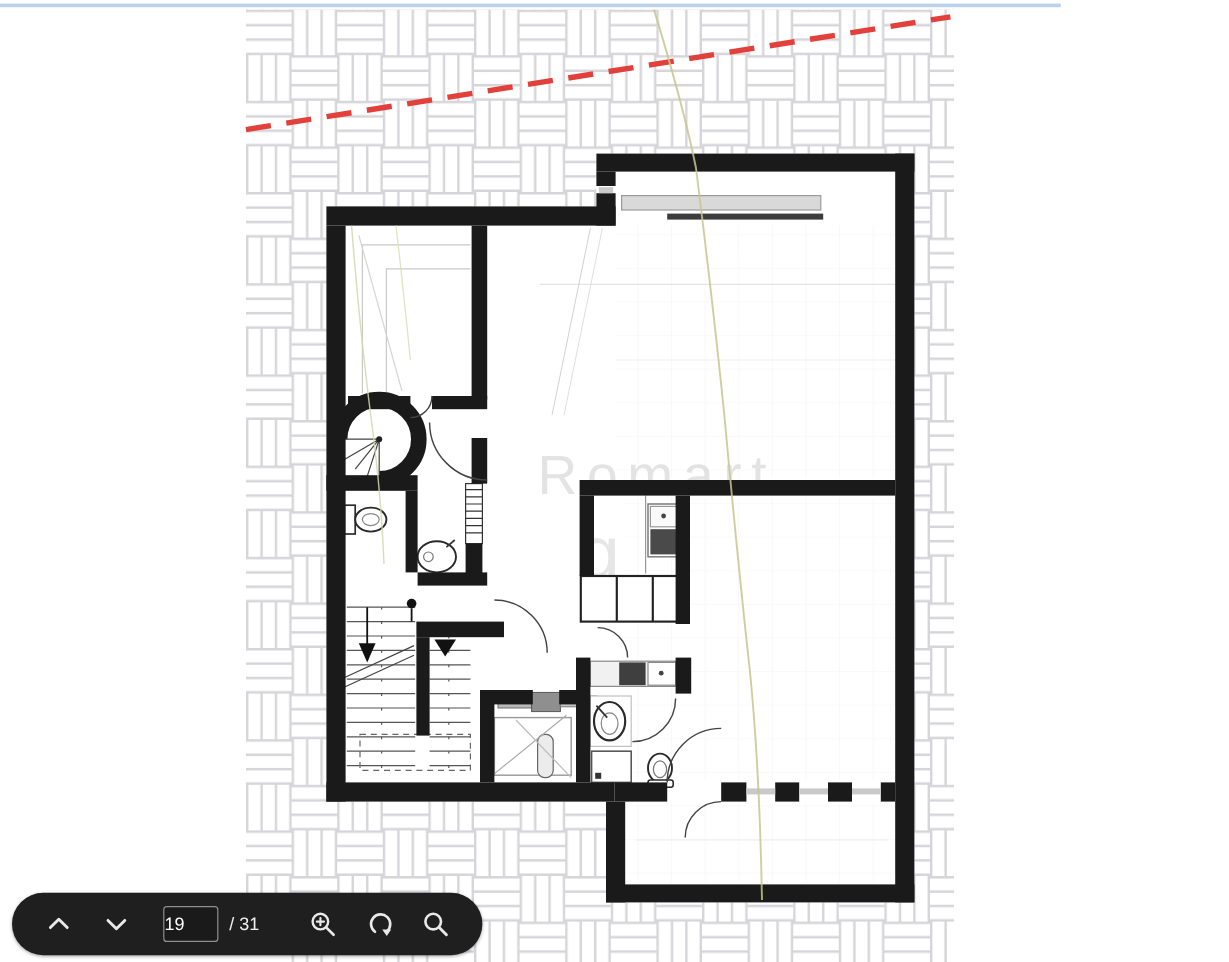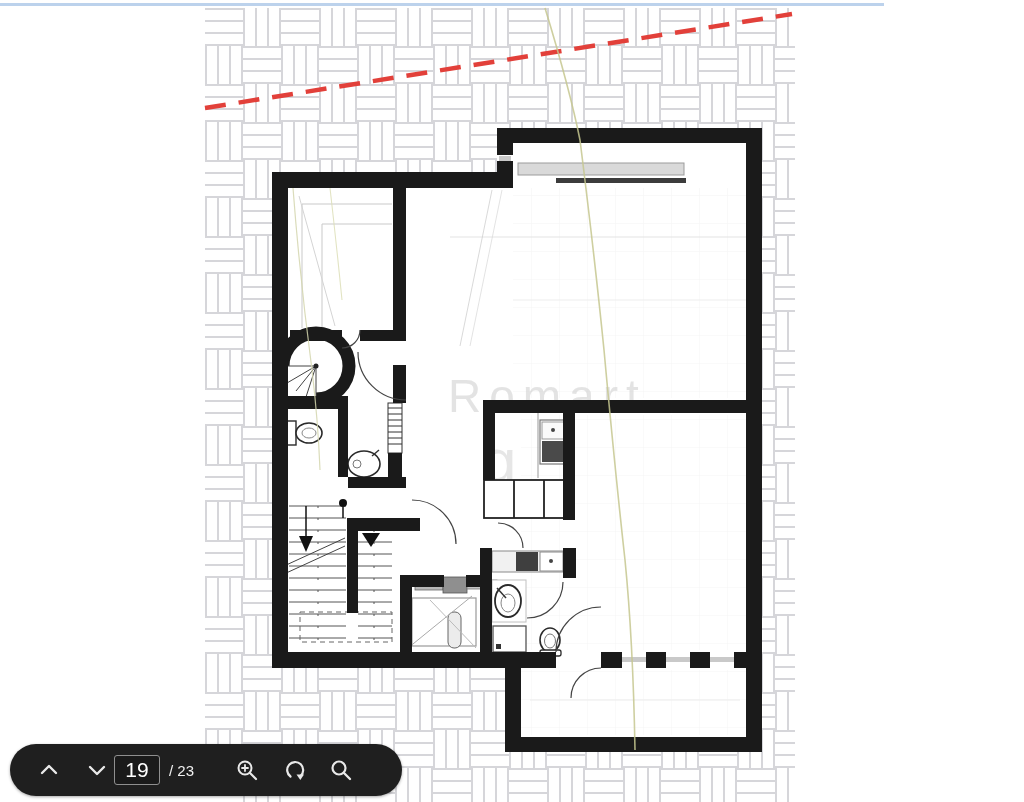--- a/index.html
+++ b/index.html
@@ -6,22 +6,22 @@
   .screen{position:relative;width:884px;height:802px;background:#fff;overflow:hidden;
           font-family:"Liberation Sans",sans-serif;}
   .plan-svg{position:absolute;left:0;top:0;}
   
   .toolbar{position:absolute;left:10px;top:744px;width:392px;height:52px;background:#1f1f1f;
            border-radius:26px;display:flex;align-items:center;color:#eee;box-shadow:0 1px 3px rgba(0,0,0,.35);}
   .tb-btn{background:transparent;border:none;width:34px;height:34px;padding:0;cursor:pointer;
           display:flex;align-items:center;justify-content:center;border-radius:17px;}
   .tb-btn svg{display:block;}
   .tb-up{margin-left:22px;} .tb-down{margin-left:14px;}
-  .page-input{width:44px;height:28px;background:#1a1a1a;border:1px solid #8f8f8f;
-              border-radius:3px;color:#fff;text-align:center;font-size:21px;
+  .page-input{margin-left:22px;width:44px;height:28px;background:#1a1a1a;border:1px solid #8f8f8f;
+              border-radius:3px;color:#fff;text-align:left;font-size:15px;
               font-family:"Liberation Sans",sans-serif;padding:0;}
   .page-total{margin-left:9px;font-size:15px;color:#f0f0f0;white-space:nowrap;}
   .tb-zoomin{margin-left:36px;} .tb-rotate{margin-left:14px;} .tb-search{margin-left:12px;}
 </style>
 </head>
 <body>
 
 <div class="screen">
 
   <svg class="plan-svg" width="1024" height="802" viewBox="0 0 1024 802">
@@ -208,21 +208,21 @@
       <svg width="22" height="22" viewBox="0 0 22 22">
         <path d="M4,14 L11,7 L18,14" stroke="#e9e9e9" stroke-width="2.4" fill="none" stroke-linecap="round" stroke-linejoin="round"></path>
       </svg>
     </button>
     <button class="tb-btn tb-down">
       <svg width="22" height="22" viewBox="0 0 22 22">
         <path d="M4,8 L11,15 L18,8" stroke="#e9e9e9" stroke-width="2.4" fill="none" stroke-linecap="round" stroke-linejoin="round"></path>
       </svg>
     </button>
     <input class="page-input" type="text" value="19" style="">
-    <span class="page-total">/ 23</span>
+    <span class="page-total">/ 31</span>
     <button class="tb-btn tb-zoomin">
       <svg width="24" height="24" viewBox="0 0 24 24">
         <circle cx="10" cy="10" r="6.5" stroke="#e9e9e9" stroke-width="2" fill="none"></circle>
         <path d="M15,15 L21,21" stroke="#e9e9e9" stroke-width="2.2" stroke-linecap="round"></path>
         <path d="M7,10 H13 M10,7 V13" stroke="#e9e9e9" stroke-width="1.8" stroke-linecap="round"></path>
       </svg>
     </button>
     <button class="tb-btn tb-rotate">
       <svg width="24" height="24" viewBox="0 0 24 24">
         <path d="M7.5,18.5 A8,8 0 1 1 17.5,18" stroke="#e9e9e9" stroke-width="2.2" fill="none" stroke-linecap="round"></path>

